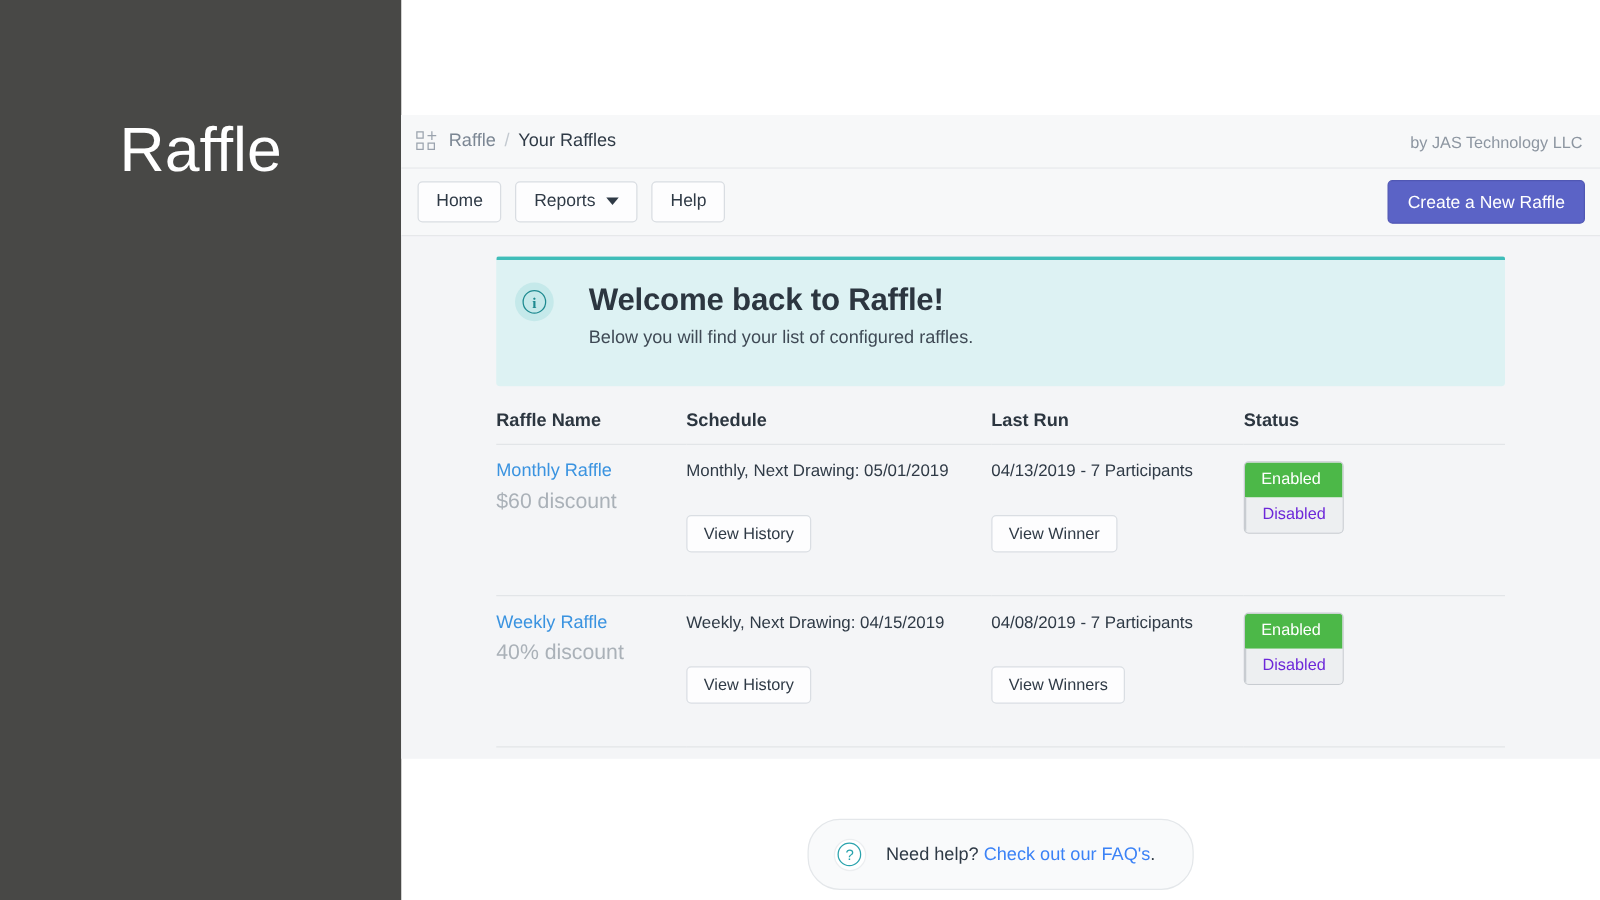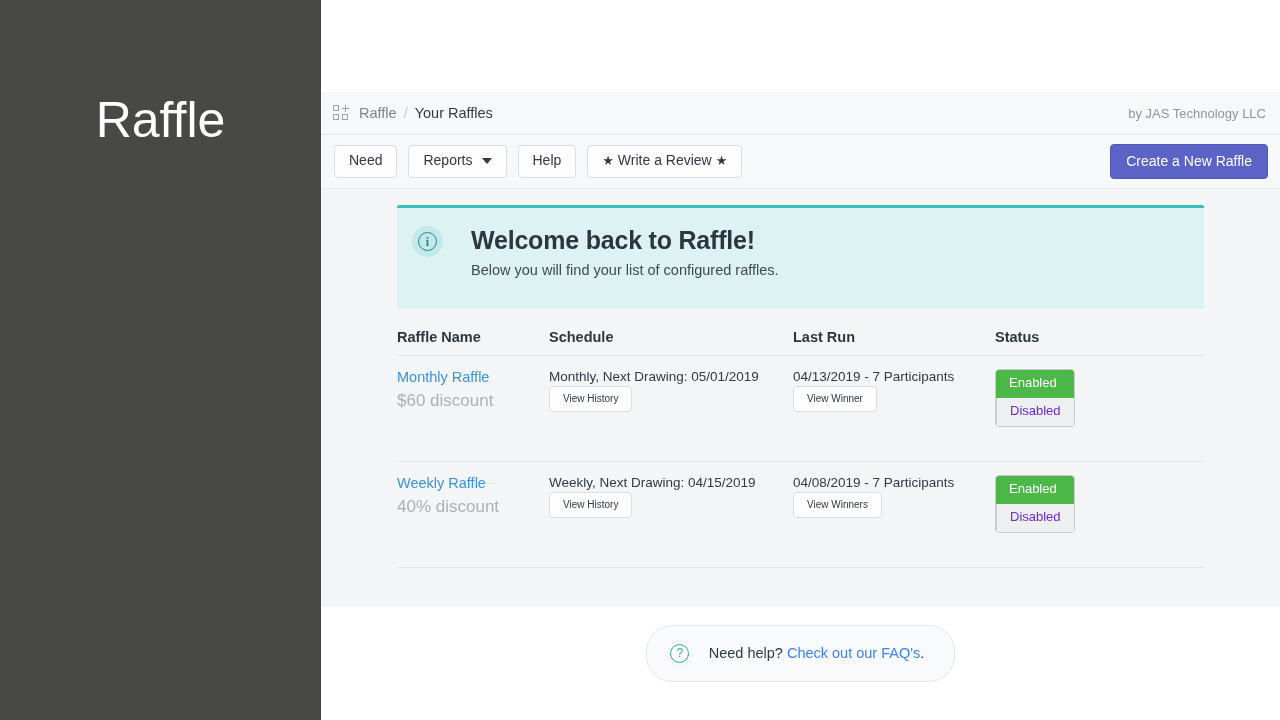--- a/index.html
+++ b/index.html
@@ -153,23 +153,23 @@
   tr.row-last td { border-bottom: 1px solid #e2e5e8; }
   .col-name { width: 152px; }
   .col-sched { width: 244px; }
   .col-last { width: 202px; }
   .col-status { width: auto; }
 
   .rname { color: #3a93e0; font-size: 14.5px; display: block; cursor: pointer; }
   .rdiscount { color: #aab1b8; font-size: 17px; margin-top: 6px; display: block; }
   .cell-line { display: block; font-size: 13.5px; color: #2f3a46; }
   .cell-btn {
-    display: inline-block; margin-top: 2px;
+    display: inline-block; margin-top: 28px;
     background: #fdfdfe; border: 1px solid #dadee3; border-radius: 4px;
-    font-size: 10px; color: #2f3a46;
+    font-size: 13px; color: #2f3a46;
     padding: 6px 13px 7px; cursor: pointer;
   }
 
   .toggle { display: inline-flex; border-radius: 4px; overflow: hidden; border: 1px solid #c8ccd1; flex-direction: column; }
   .toggle .seg {
     font-size: 13px; padding: 6px 13px 7px; cursor: pointer; line-height: 1.15;
   }
   .toggle .on { background: #4cb848; color: #ffffff; }
   .toggle .off { background: #edeff1; color: #6d28d9; border-left: 1px solid #c8ccd1; }
 
@@ -214,24 +214,23 @@
           <i class="c"></i>
           <i class="d"></i>
       </span>
       <span class="crumb-link">Raffle</span>
       <span class="crumb-sep">/</span>
       <span class="crumb-cur">Your Raffles</span>
       <span class="byline">by JAS Technology LLC</span>
     </div>
 
     <div class="toolbar">
-      <button class="btn">Need</button>
+      <button class="btn">Home</button>
       <button class="btn"><span>Reports</span><span class="caret"></span></button>
       <button class="btn">Help</button>
-      <button class="btn"><span class="star">★</span> <span>Write a Review</span> <span class="star">★</span></button>
       <button class="btn-primary">Create a New Raffle</button>
     </div>
 
     <div class="content">
 
       <div class="banner">
         <div class="info-badge">
           <span class="info-ring">i</span>
         </div>
         <div class="banner-txt">

